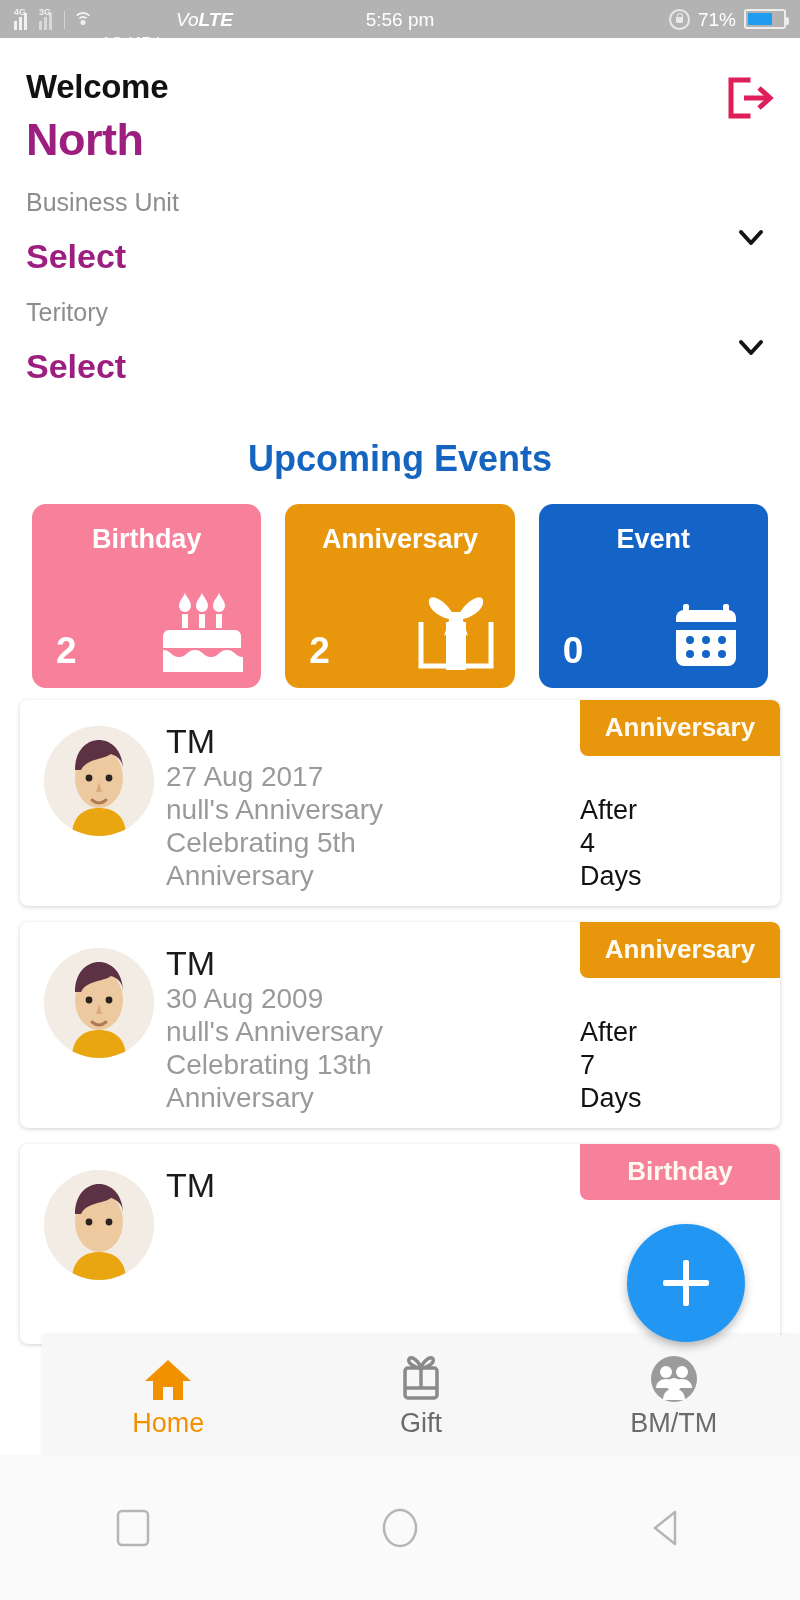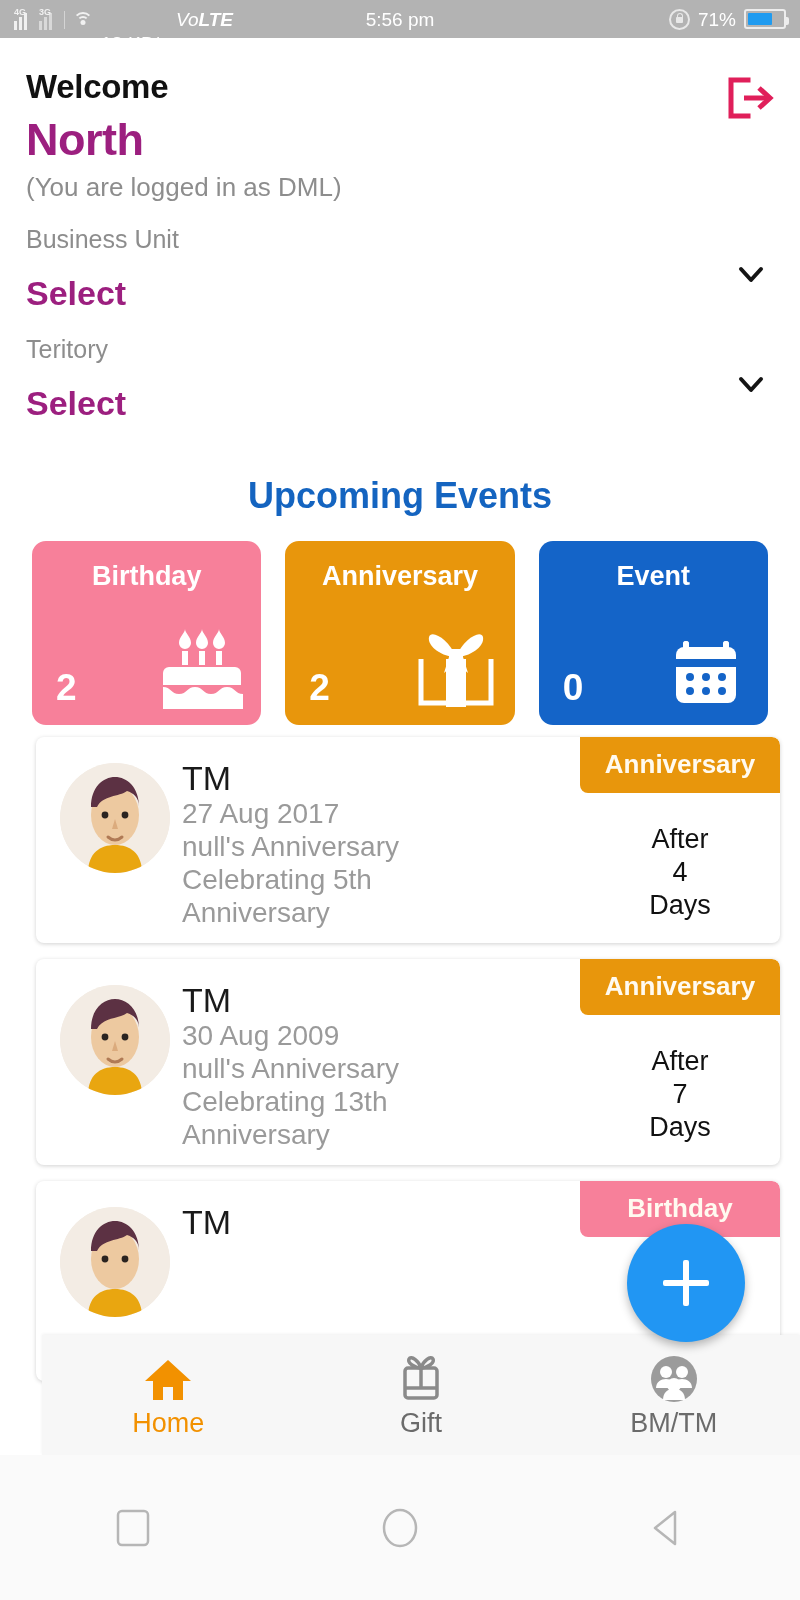--- a/index.html
+++ b/index.html
@@ -65,31 +65,31 @@
   .section-title{ text-align:center; font-size:36px; font-weight:bold; color:#1464c0; margin-top:52px; }
 
   
   .stats{ display:flex; gap:24px; padding:24px 32px 0 32px; }
   .stat{ flex:1; height:184px; border-radius:14px; position:relative; color:#fff; }
   .stat .t{ position:absolute; top:20px; left:0; right:0; text-align:center; font-size:27px; font-weight:bold; }
   .stat .n{ position:absolute; left:24px; bottom:16px; font-size:37px; font-weight:bold; }
   .stat .ic{ position:absolute; right:16px; bottom:16px; width:86px; height:80px; }
 
   
-  .list{ padding:12px 20px 0 36px; }
+  .list{ padding:12px 20px 0 20px; }
   .ev{ background:#fff; border-radius:8px; box-shadow:0 1px 4px rgba(0,0,0,.18);
        margin-bottom:16px; position:relative; min-height:200px; display:flex; padding:18px 0 14px 0; overflow:hidden; }
   .ev-av{ width:110px; height:110px; border-radius:50%; background:#f2ece5; margin:8px 12px 0 24px; overflow:hidden; position:relative; flex:0 0 auto; }
   .ev-body{ flex:1; padding-top:4px; }
   .ev-name{ font-size:34px; color:#1a1a1a; line-height:1.12; }
   .ev-line{ font-size:28px; color:#9a9a9a; line-height:1.18; }
   .ev-right{ width:200px; flex:0 0 auto; position:relative; }
   .badge{ position:absolute; top:-18px; right:-0px; width:200px; padding:12px 0 13px 0;
           text-align:center; font-size:26px; font-weight:bold; color:#fffaf0; border-radius:0 8px 0 8px; }
-  .after{ position:absolute; top:68px; left:0; right:0; text-align:center; font-size:27px; color:#111; line-height:1.22; }
+  .after{ position:absolute; top:76px; left:0; right:0; font-size:27px; color:#111; line-height:1.22; }
 
   
   .fab{ position:absolute; right:55px; bottom:258px; width:118px;height:118px;border-radius:50%;
         background:#2196f3; box-shadow:0 4px 10px rgba(0,0,0,.28);
         display:flex;align-items:center;justify-content:center; z-index:30; }
   .fab:before, .fab:after{ content:""; position:absolute; background:#fff; border-radius:2px; }
   .fab:before{ width:46px;height:6px; }
   .fab:after{ width:6px;height:46px; }
 
   
@@ -143,21 +143,20 @@
         <i></i>
       </span>
   </div>
 </div>
 
 <div class="screen">
 
   <div class="header">
     <div class="welcome">Welcome</div>
     <div class="uname">North</div>
-    <div class="subtitle">(You are logged in as DML)</div>
     <div class="logout">
       <svg width="54" height="48" viewBox="0 0 54 48">
         <path d="M26 6 H9 V42 H26" fill="none" stroke="#e01f5a" stroke-width="5" stroke-linecap="square"></path>
         <path d="M22 24 H47" fill="none" stroke="#e01f5a" stroke-width="5"></path>
         <path d="M37 14 L48 24 L37 34" fill="none" stroke="#e01f5a" stroke-width="5" stroke-linejoin="miter"></path>
       </svg>
     </div>
   </div>
 
   <div class="field">

